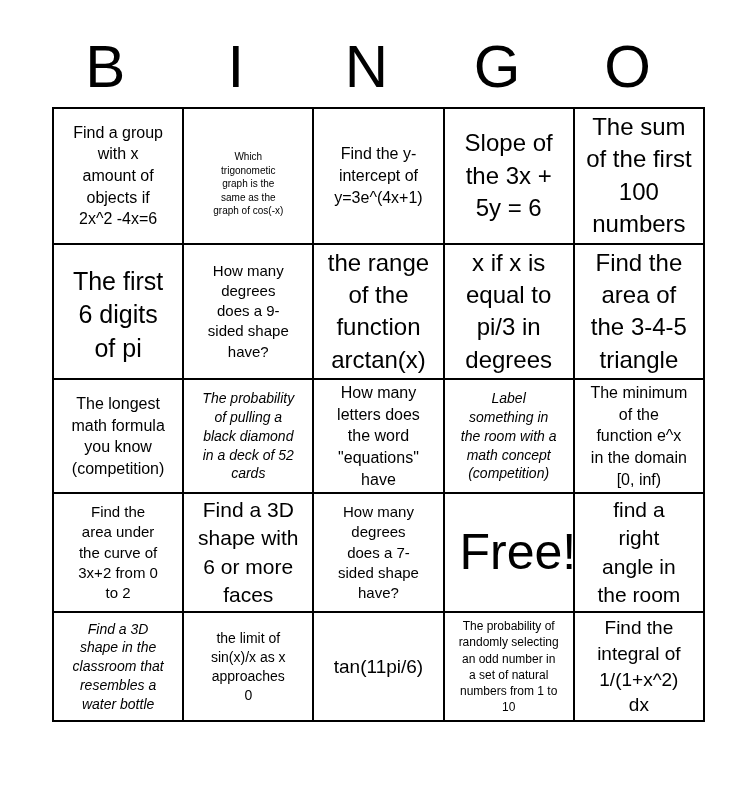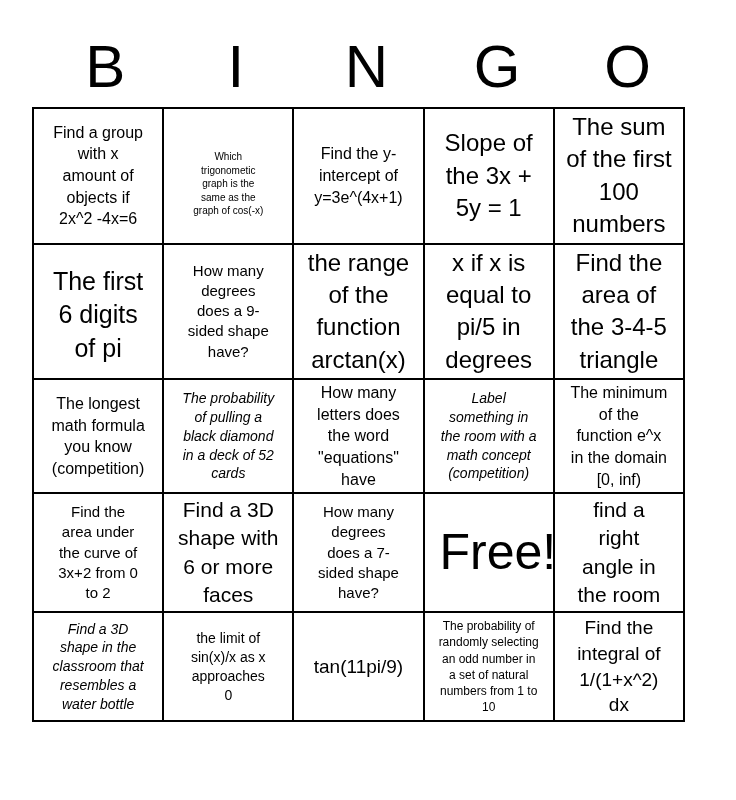--- a/index.html
+++ b/index.html
@@ -23,21 +23,21 @@
     display: flex;
     align-items: center;
     justify-content: center;
     font-size: 60px;
     font-weight: 400;
     letter-spacing: 0;
   }
 
   table.grid {
     position: absolute;
-    left: 32px; top: 107px;
+    left: 52px; top: 107px;
     width: 653px; height: 556px;
     border-collapse: collapse;
     table-layout: fixed;
   }
   table.grid td {
     border: 2px solid #000000;
     text-align: center;
     vertical-align: middle;
     padding: 2px 3px;
     overflow: hidden;
@@ -90,21 +90,21 @@
 graph of cos(-x)</div>
           </td>
         <td class="fs16">
             <div class="cell-text">Find the y-
 intercept of
 y=3e^(4x+1)</div>
           </td>
         <td class="fs24">
             <div class="cell-text">Slope of
 the 3x +
-5y = 1</div>
+5y = 6</div>
           </td>
         <td class="fs18">
             <div class="cell-text">The sum
 of the first
 100
 numbers</div>
           </td>
       </tr>
       <tr>
         <td class="fs25">
@@ -121,21 +121,21 @@
           </td>
         <td class="fs18">
             <div class="cell-text">the range
 of the
 function
 arctan(x)</div>
           </td>
         <td class="fs18">
             <div class="cell-text">x if x is
 equal to
-pi/5 in
+pi/3 in
 degrees</div>
           </td>
         <td class="fs18">
             <div class="cell-text">Find the
 area of
 the 3-4-5
 triangle</div>
           </td>
       </tr>
       <tr>
@@ -213,21 +213,21 @@
 resembles a
 water bottle</div>
           </td>
         <td class="fs17">
             <div class="cell-text">the limit of
 sin(x)/x as x
 approaches
 0</div>
           </td>
         <td class="fs19">
-            <div class="cell-text">tan(11pi/9)</div>
+            <div class="cell-text">tan(11pi/6)</div>
           </td>
         <td class="fs12">
             <div class="cell-text">The probability of
 randomly selecting
 an odd number in
 a set of natural
 numbers from 1 to
 10</div>
           </td>
         <td class="fs19">

